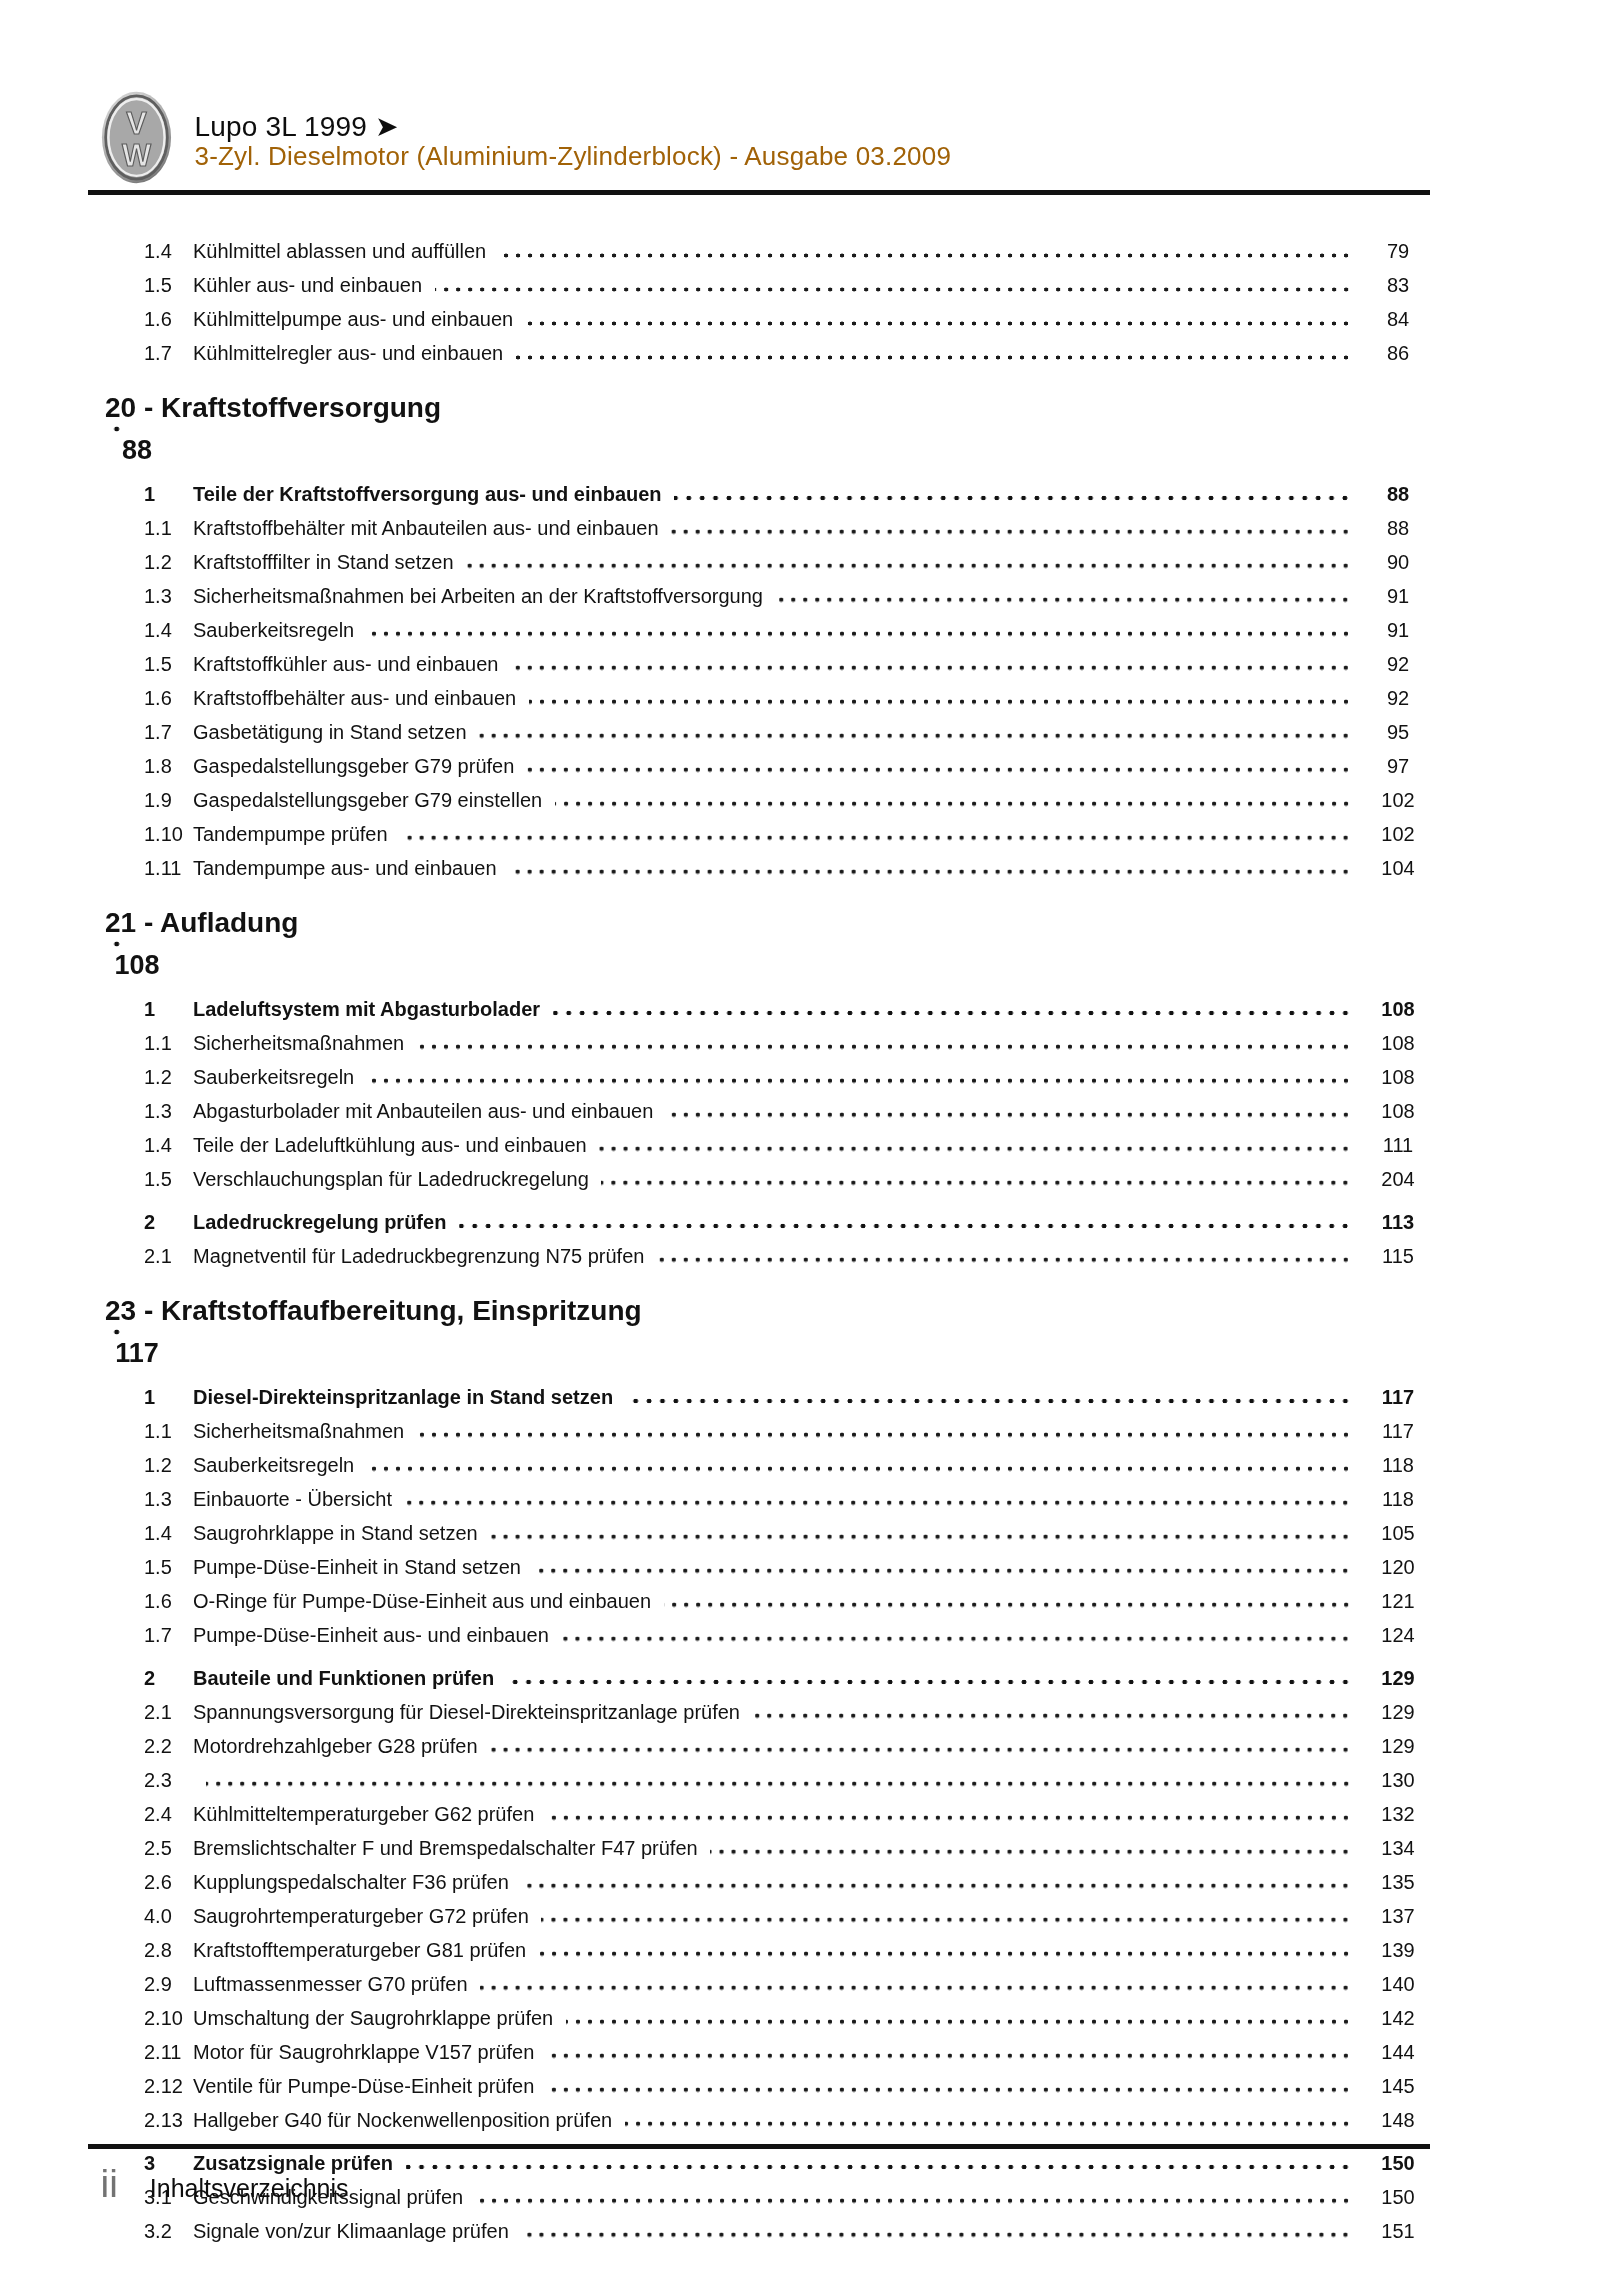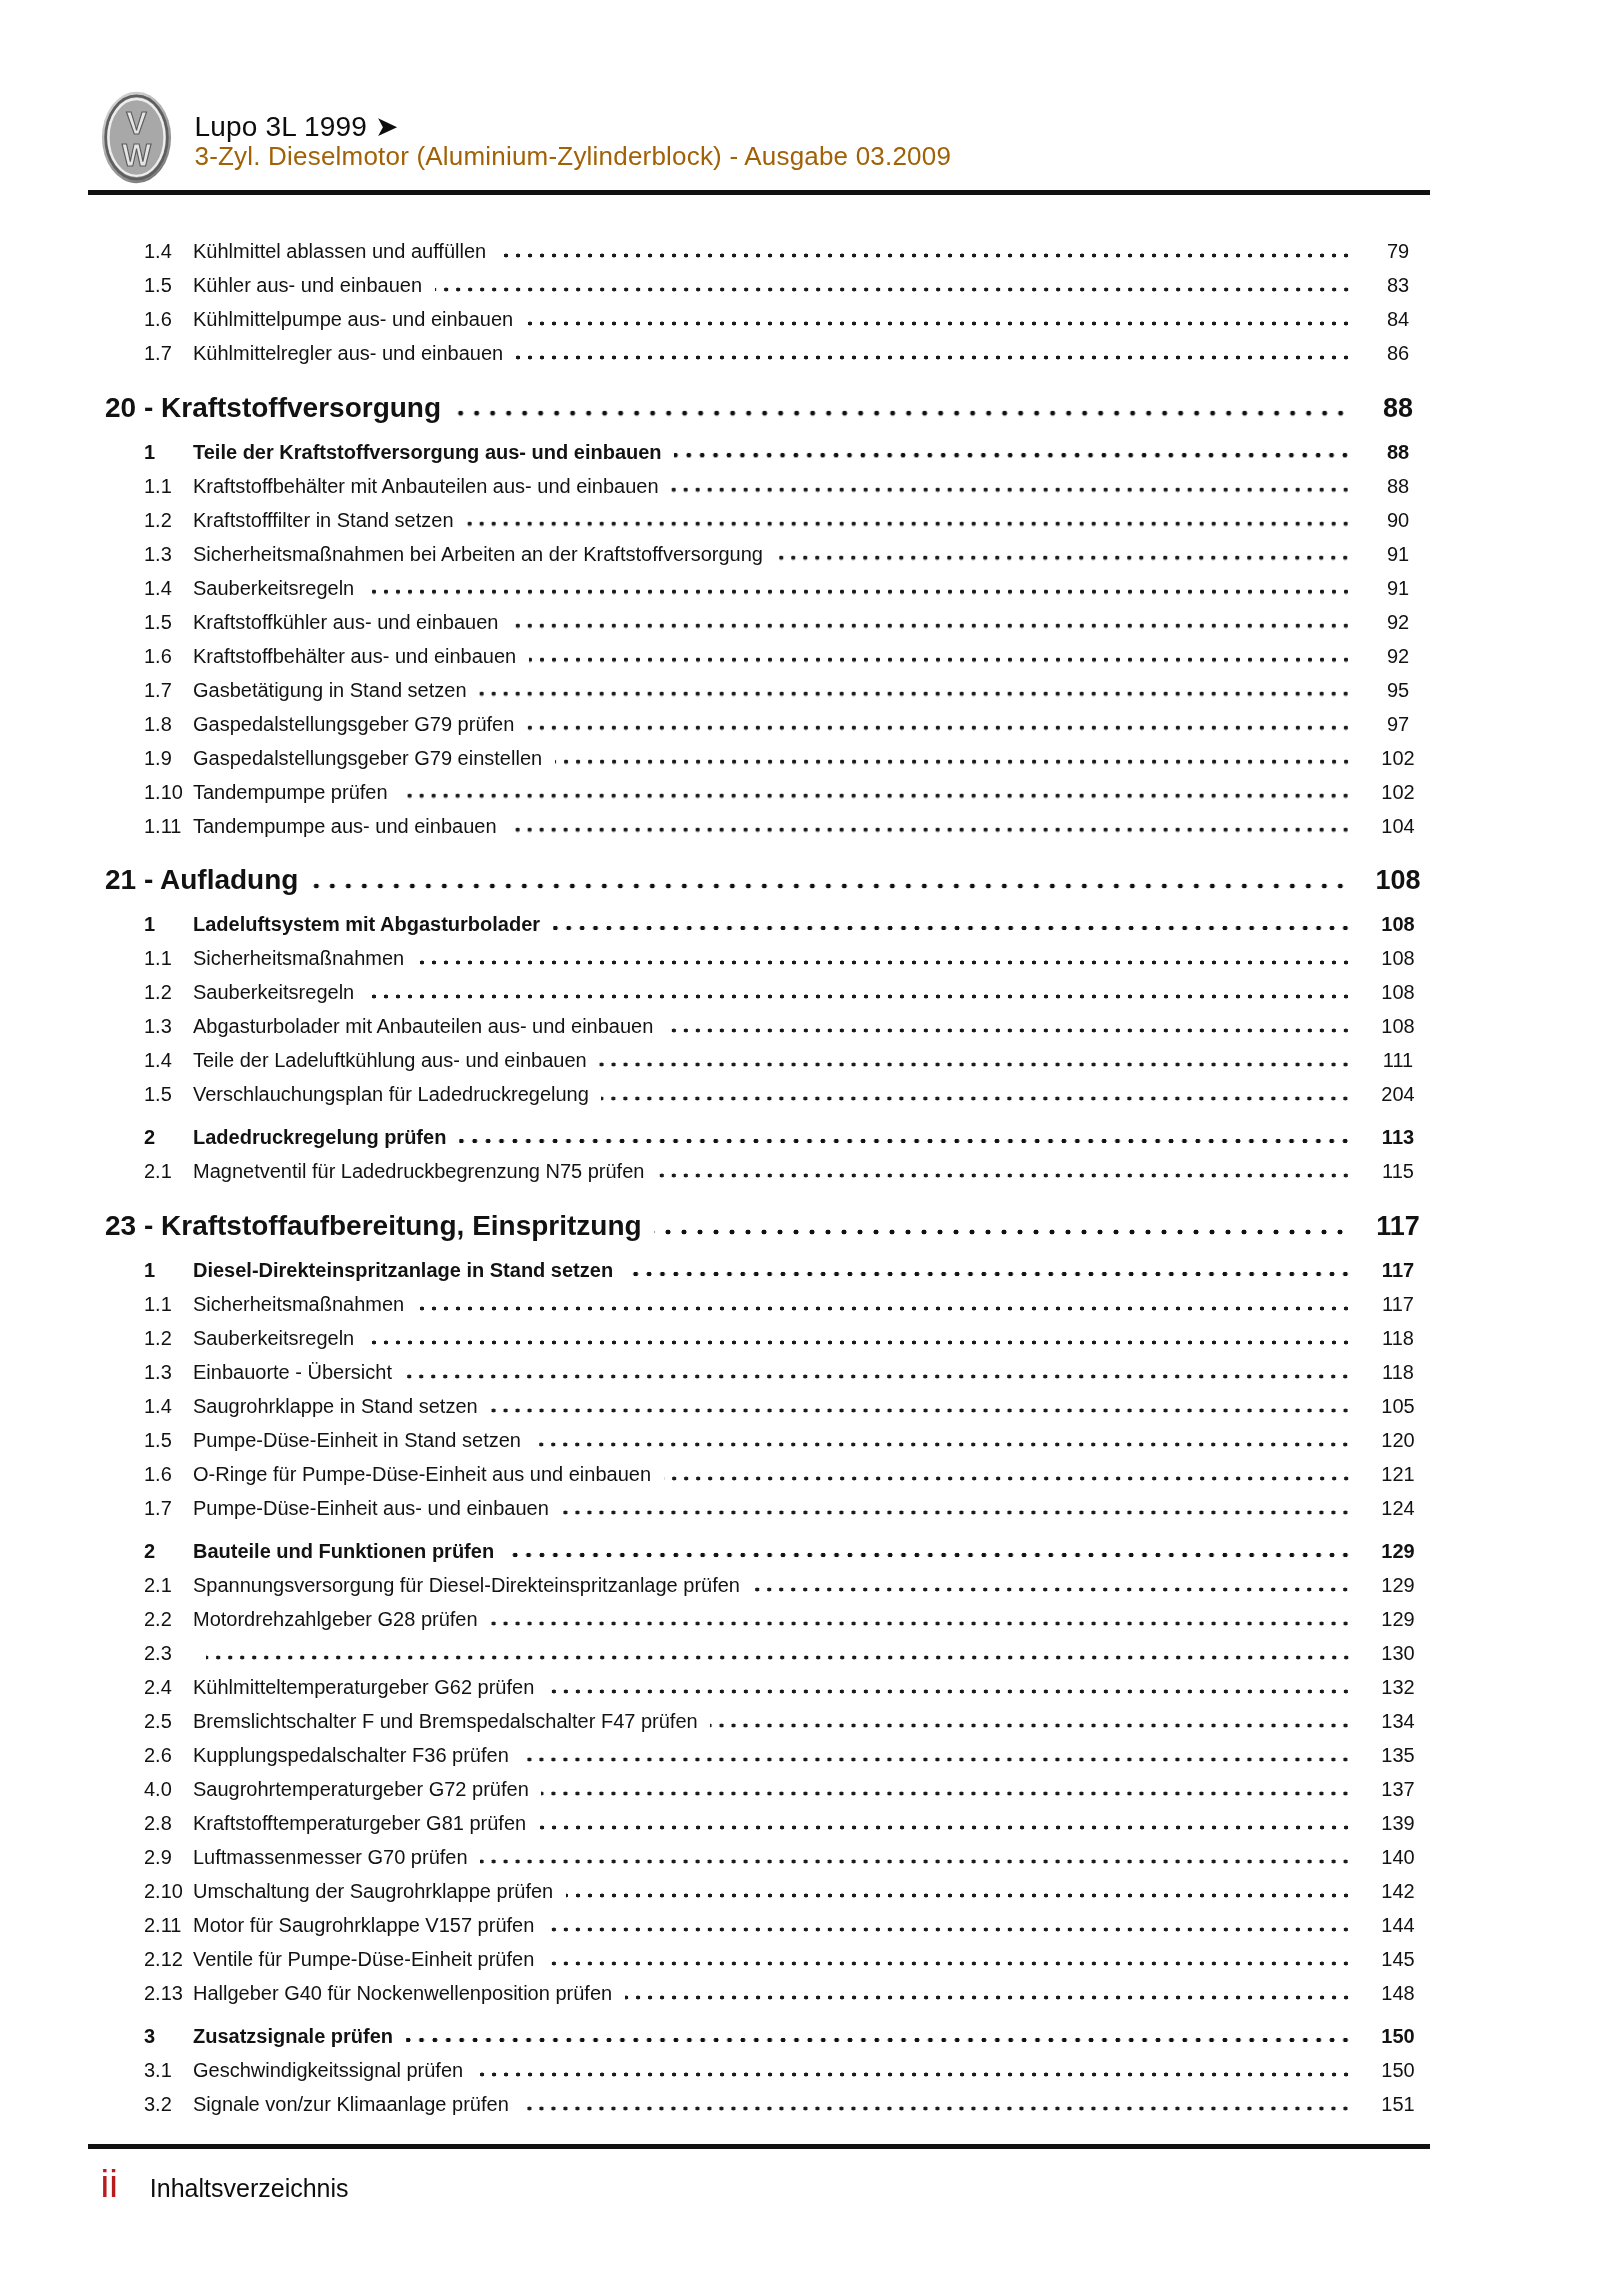--- a/index.html
+++ b/index.html
@@ -35,33 +35,33 @@
     background-position: right 1.8px bottom 0px;
   }
   .page-no { flex: none; width: 64px; text-align: center; }
 
   .emph { font-weight: bold; margin-top: 9px; }
   .emph .leader {
     background-image: radial-gradient(circle, #111 2.1px, rgba(0,0,0,0) 2.7px);
     background-size: 13.4px 6.3px; height: 6.3px;
   }
 
-  .heading { font-weight: bold; font-size: 28px; line-height: 36px; margin-top: 19.7px; margin-bottom: 3.6px; }
+  .heading { font-weight: bold; font-size: 28px; line-height: 36px; margin-top: 19.7px; margin-bottom: 3.6px; flex-direction: column; }
   .heading .hlabel { flex: none; margin-left: 17px; }
   .heading .leader {
     background-image: radial-gradient(circle, #111 2.2px, rgba(0,0,0,0) 2.8px);
     background-size: 16px 6.3px; height: 6.3px; margin-right: 16px;
   }
   .heading .page-no { font-size: 27px; }
 
   
   .footer-block { position: absolute; left: 88px; top: 2144px; width: 1342px; }
   .frule { height: 5.4px; background: #111; border: none; margin: 0; width: 1342px; }
   .frow { display: flex; align-items: baseline; margin-top: 12.5px; margin-left: 12.5px; }
-  .roman { font-size: 39px; font-weight: normal; color: #b91c1c; }
+  .roman { font-size: 39px; font-weight: normal; color: #737373; }
   .ftext { font-size: 25px; margin-left: 32px; color: #0d0d0d; }
 </style>
 </head>
 <body>
 
 <div class="page">
   <div class="hdr">
     <div class="logo">
       <svg viewBox="0 0 76 100" xmlns="http://www.w3.org/2000/svg">
         <defs>

